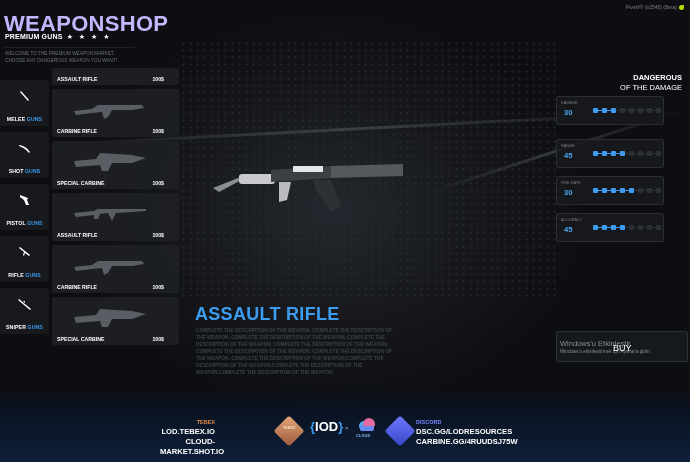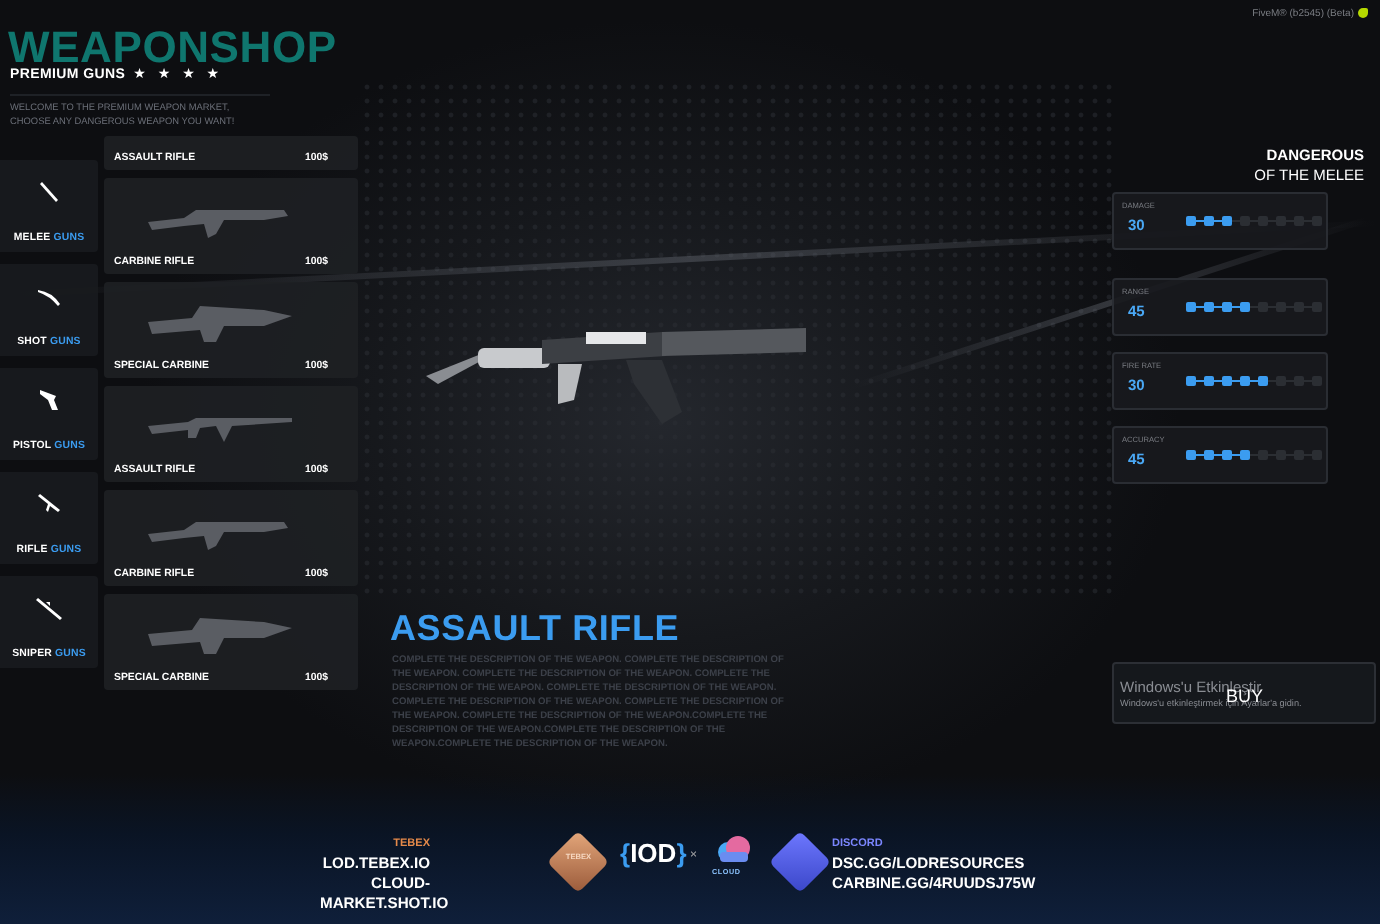--- a/index.html
+++ b/index.html
@@ -5,21 +5,21 @@
 *{box-sizing:border-box;margin:0;padding:0}
 html,body{width:690px;height:462px;overflow:hidden;background:#0b0c0f}
 body{position:relative;font-family:"Liberation Sans","DejaVu Sans",sans-serif;color:#fff}
 .bg{position:absolute;inset:0;background:
  radial-gradient(ellipse 260px 200px at 330px 210px,#24272d 0%,#16181c 55%,#0d0e11 100%);}
 .bg .wall{position:absolute;left:180px;top:40px;width:380px;height:260px;
  background-image:radial-gradient(#2a2d33 1px,transparent 1.4px);background-size:7px 7px;opacity:.55}
 .bg .beam{position:absolute;height:3px;background:linear-gradient(90deg,transparent,rgba(120,125,135,.35),transparent)}
 .bottombar{position:absolute;left:0;right:0;bottom:0;height:75px;
  background:linear-gradient(180deg,rgba(0,0,0,0) 0%,#0a1424 40%,#0f1f3a 100%)}
-.title{position:absolute;left:4px;top:11px;font-size:22px;font-weight:800;color:#0f766e;letter-spacing:.3px}
+.title{position:absolute;left:4px;top:11px;font-size:22px;font-weight:800;color:#c4b5fd;letter-spacing:.3px}
 .subtitle{position:absolute;left:5px;top:33px;font-size:7px;font-weight:700;color:#fff;letter-spacing:.2px}
 .subtitle .stars{margin-left:4px;letter-spacing:2px}
 .welcome{position:absolute;left:5px;top:47px;font-size:4.7px;line-height:7px;color:#6b6f78;width:130px;border-top:1px solid #1e2126;padding-top:2px}
 .cats{position:absolute;left:0;top:76px;width:50px}
 .cat{position:absolute;left:0;width:49px;height:46px;background:rgba(25,27,31,.88);border-radius:0 2px 2px 0;
  display:flex;flex-direction:column;align-items:center;justify-content:flex-end;padding-bottom:4px}
 .cat .ico{position:absolute;top:9px;left:18px;width:14px;height:14px}
 .cat .lbl{font-size:5.2px;font-weight:800;letter-spacing:.1px;white-space:nowrap}
 .cat .lbl .blue{color:#3b9cf0}
 .weps{position:absolute;left:52px;top:68px;width:127px}
@@ -158,21 +158,21 @@
  <rect x="26" y="26" width="36" height="10" rx="3" fill="#c8cacd"></rect>
  <path d="M58 22 L118 18 L120 30 L58 34Z" fill="#3c3f44"></path>
  <rect x="80" y="18" width="30" height="6" fill="#e6e7e9"></rect>
  <path d="M118 18 L190 16 L190 28 L118 30Z" fill="#55585d"></path>
  <path d="M66 34 L78 34 L74 52 L66 54 Z" fill="#b9bbbe"></path>
  <path d="M100 32 L118 32 L128 58 L118 64 L104 44Z" fill="#2d3035"></path>
 </svg>
 
 <div class="feat-h">
  <b>DANGEROUS</b><br>
- <span>OF THE MELEE</span>
+ <span>OF THE DAMAGE</span>
 </div>
 
 <div id="feats">
     <div class="feat" style="top: 96px;">
       <div class="fl">DAMAGE</div>
       <div class="fv">30</div>
       <div class="bars">
         <div class="sq on"></div>
         <div class="ln on"></div>
         <div class="sq on"></div>

